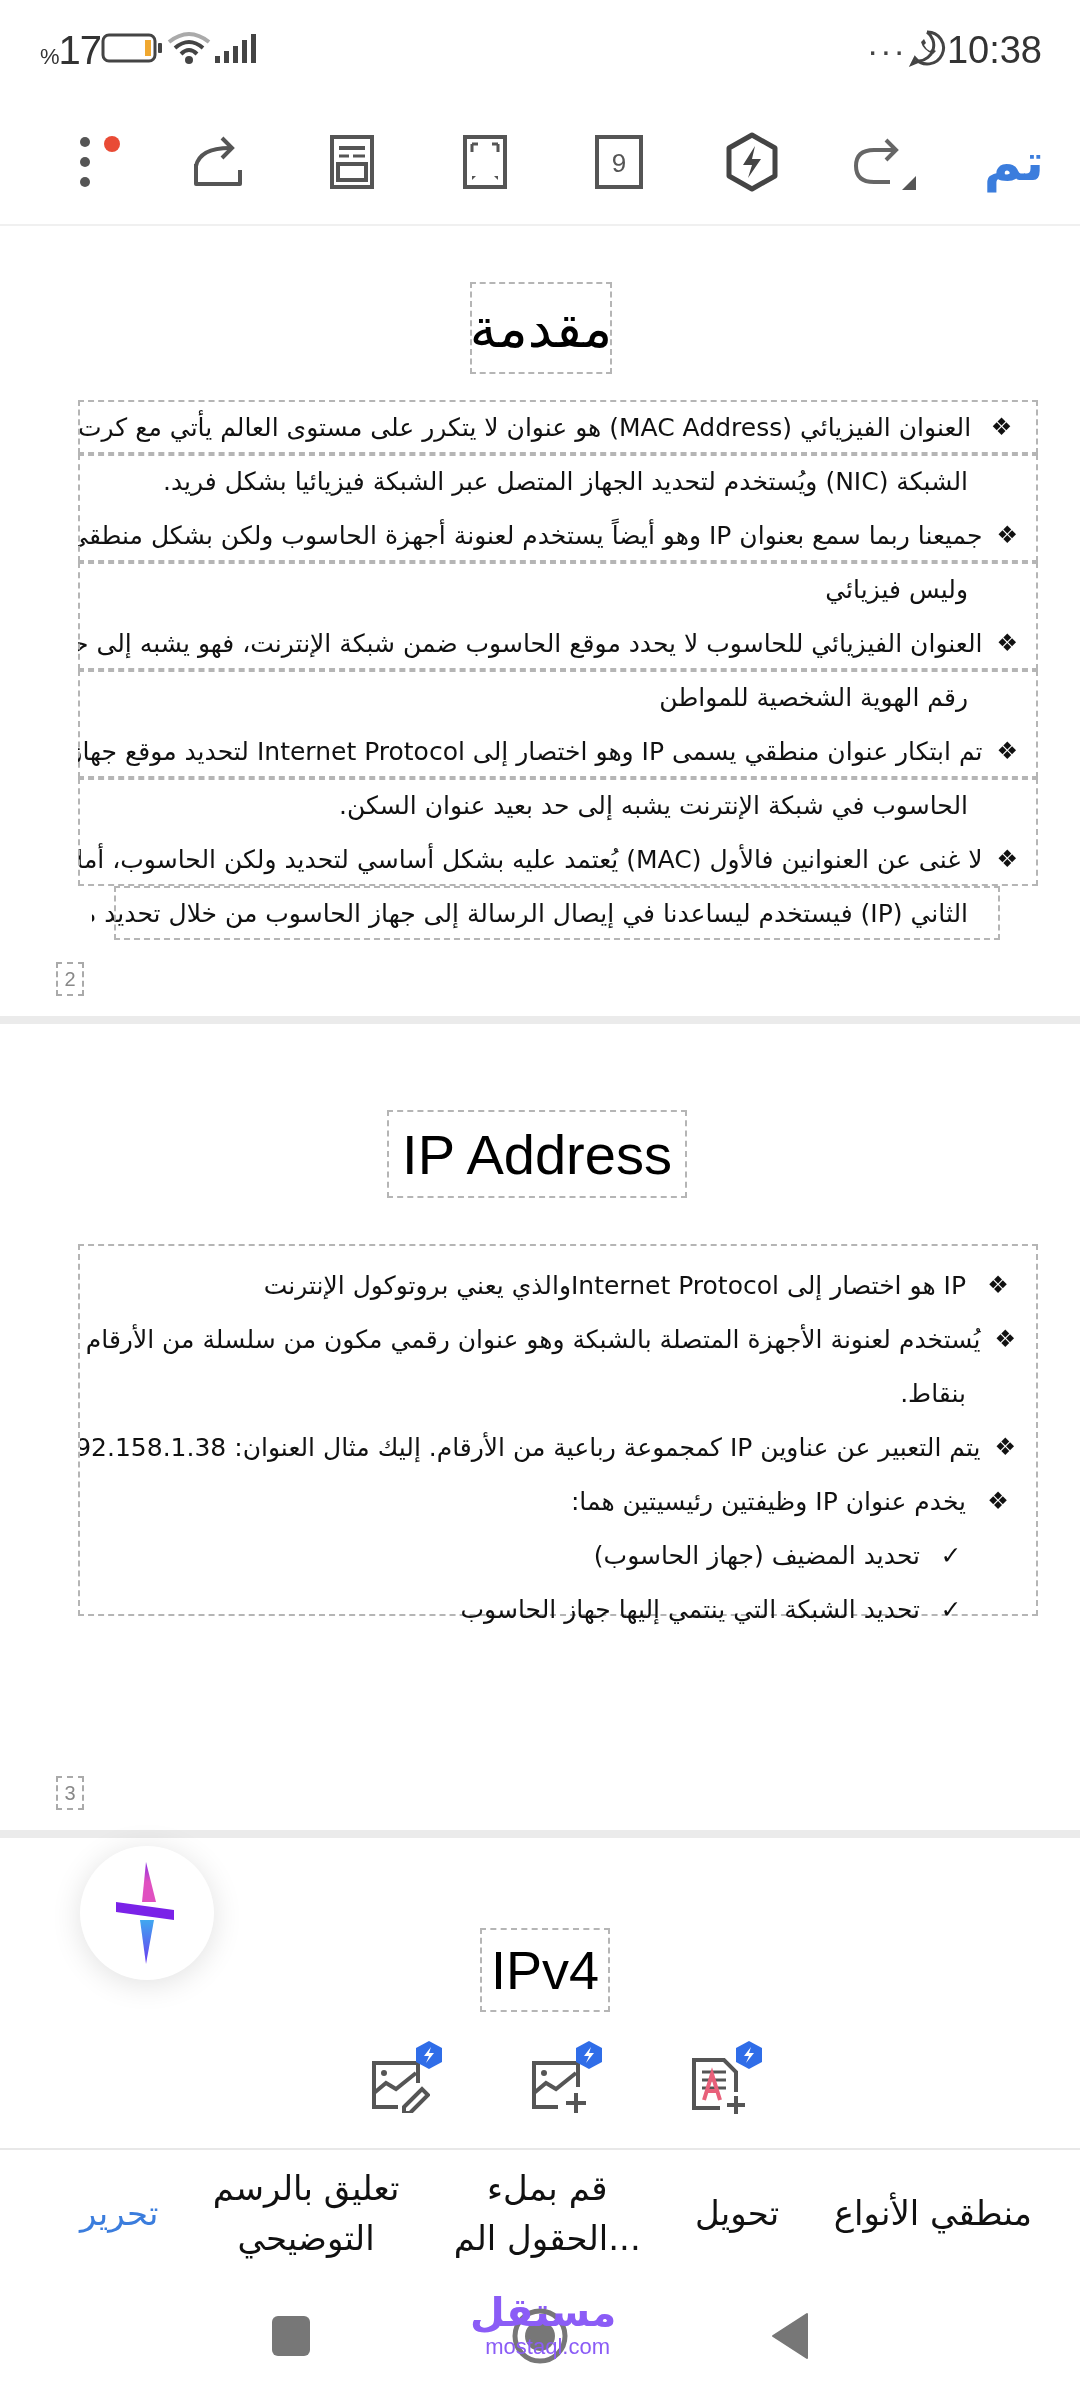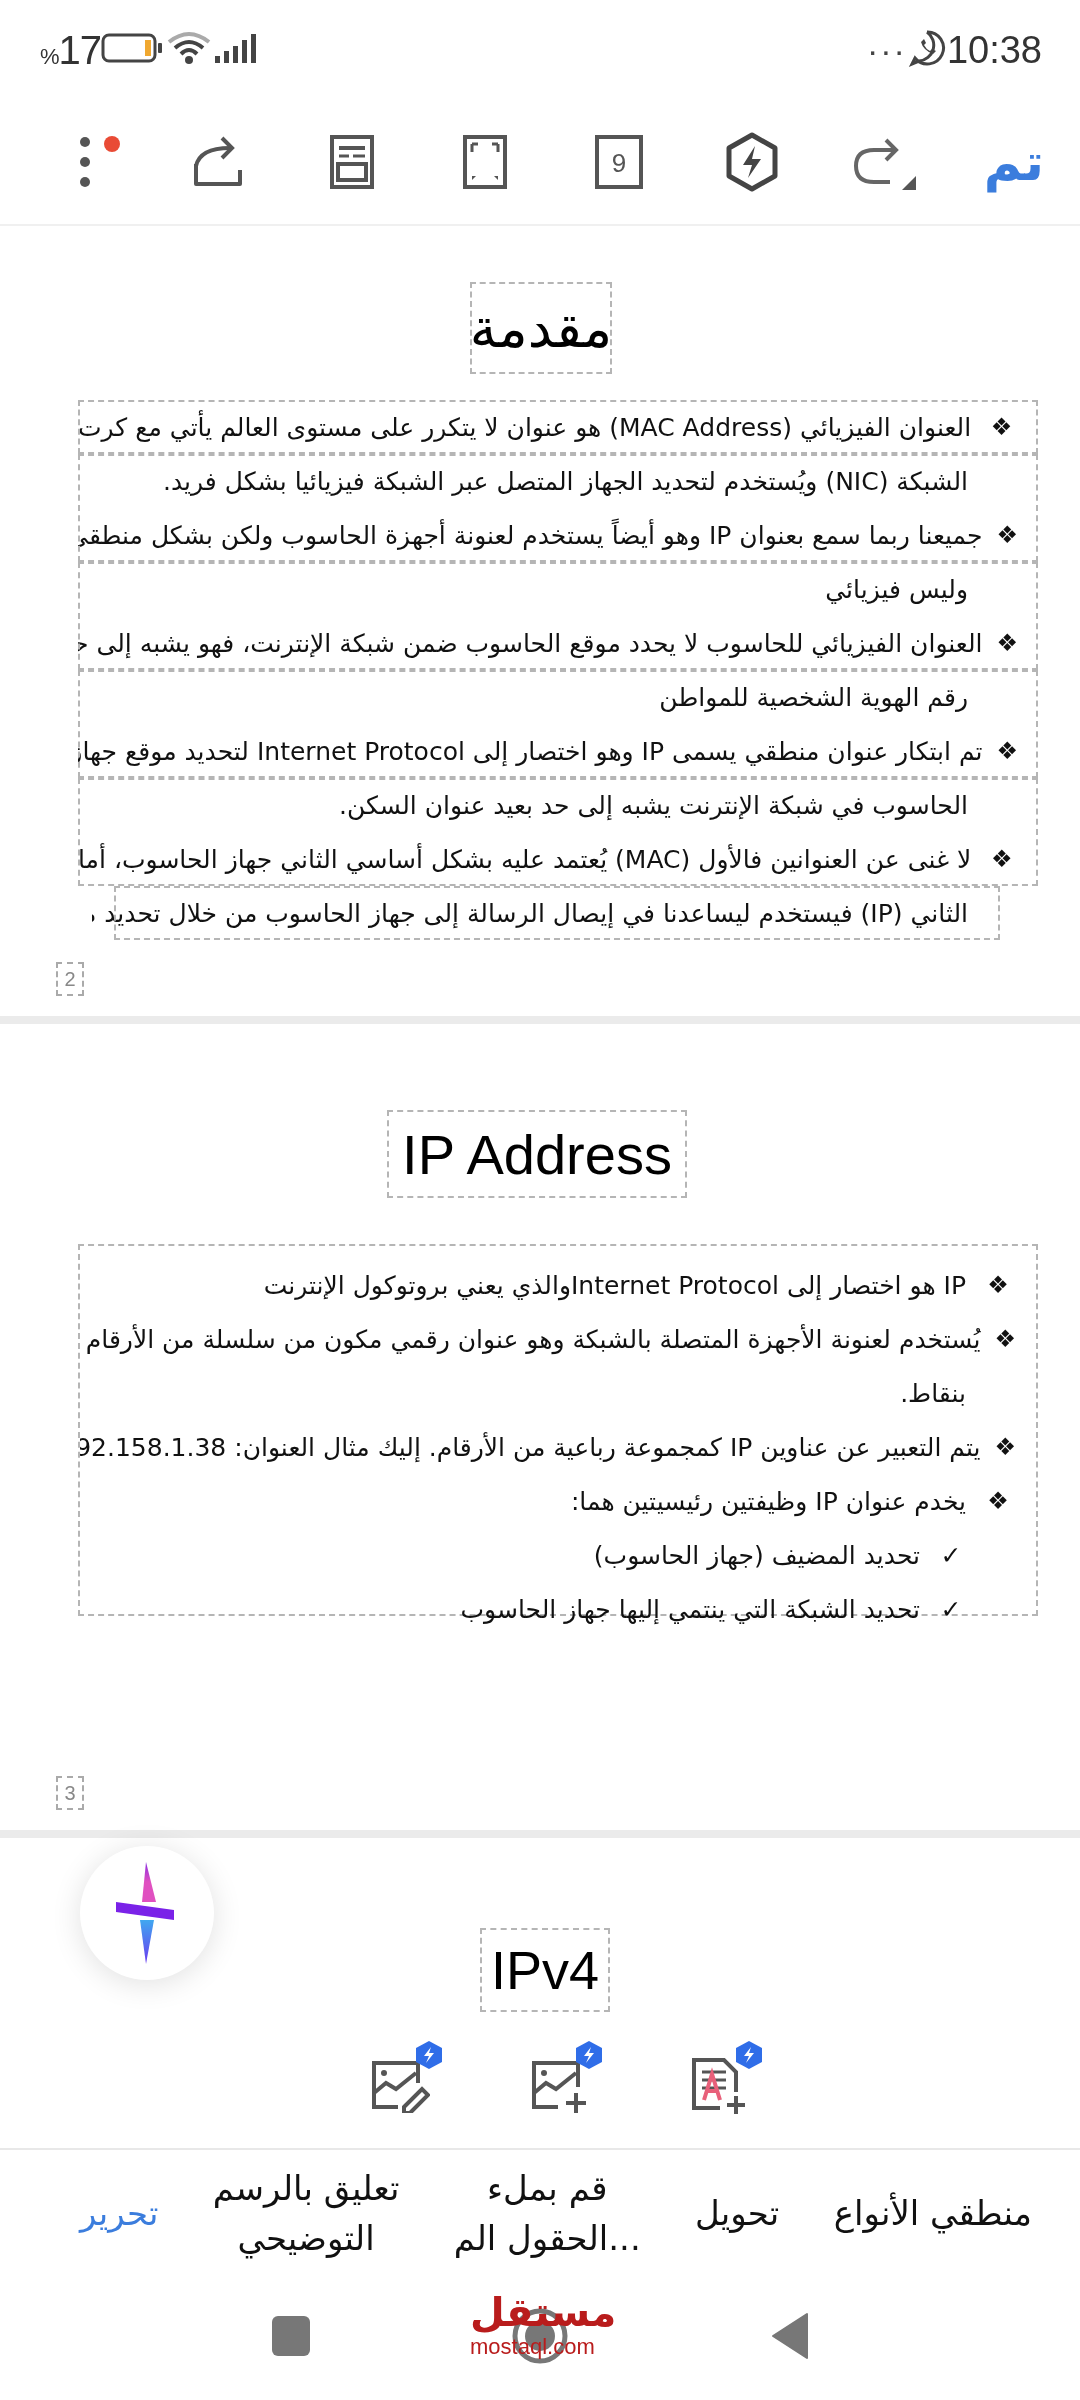--- a/index.html
+++ b/index.html
@@ -40,21 +40,21 @@
   .tool { width: 100px; height: 90px; position: relative; display: flex; align-items: center; justify-content: center; }
   .badge { position: absolute; top: 0; right: 6px; width: 30px; height: 30px; }
 
   
   .actionbar { position: absolute; top: 2148px; left: 0; width: 1080px; height: 128px; border-top: 2px solid #e8e8e8; display: flex; align-items: center; justify-content: space-between; direction: ltr; padding: 0 48px 0 80px; }
   .ab-item { font-size: 34px; font-family: "DejaVu Sans", sans-serif; text-align: center; line-height: 50px; color: #111; }
   .ab-item.active { color: #3b7ddd; }
 
   
   .navbar { position: absolute; top: 2276px; left: 0; width: 1080px; height: 124px; display: flex; align-items: center; justify-content: center; gap: 200px; direction: ltr; }
-  .watermark { position: absolute; left: 470px; top: 2290px; width: 140px; text-align: left; color: #b91c1c; font-size: 22px; line-height: 26px; pointer-events: none; }
+  .watermark { position: absolute; left: 470px; top: 2290px; width: 140px; text-align: right; color: #8b5cf6; font-size: 22px; line-height: 26px; pointer-events: none; }
 </style>
 </head>
 <body>
 
 <div class="statusbar">
   <div class="sb-left">
     <span class="sb-batt-pct"><small>%</small><span>17</span></span>
     <span>
       <svg width="64" height="30" viewBox="0 0 64 30">
           <rect x="2" y="2" width="52" height="26" rx="6" fill="none" stroke="#444" stroke-width="3"></rect>
@@ -183,21 +183,21 @@
       </div>
     <div class="line">
         <span class="bullet">❖</span>
         <span>تم ابتكار عنوان منطقي يسمى IP وهو اختصار إلى Internet Protocol لتحديد موقع جهاز</span>
       </div>
     <div class="line cont">
         <span>الحاسوب في شبكة الإنترنت يشبه إلى حد بعيد عنوان السكن.</span>
       </div>
     <div class="line">
         <span class="bullet">❖</span>
-        <span>لا غنى عن العنوانين فالأول (MAC) يُعتمد عليه بشكل أساسي الثاني جهاز الحاسوب، أما</span>
+        <span>لا غنى عن العنوانين فالأول (MAC) يُعتمد عليه بشكل أساسي لتحديد ولكن الحاسوب، أما</span>
       </div>
     <div class="line cont">
         <span>الثاني (IP) فيستخدم ليساعدنا في إيصال الرسالة إلى جهاز الحاسوب من خلال تحديد موقعه</span>
       </div>
   </div>
 
   <div class="page-num" style="top:734px;">2</div>
 
   <div class="page-sep" style="top:788px;"></div>
 

